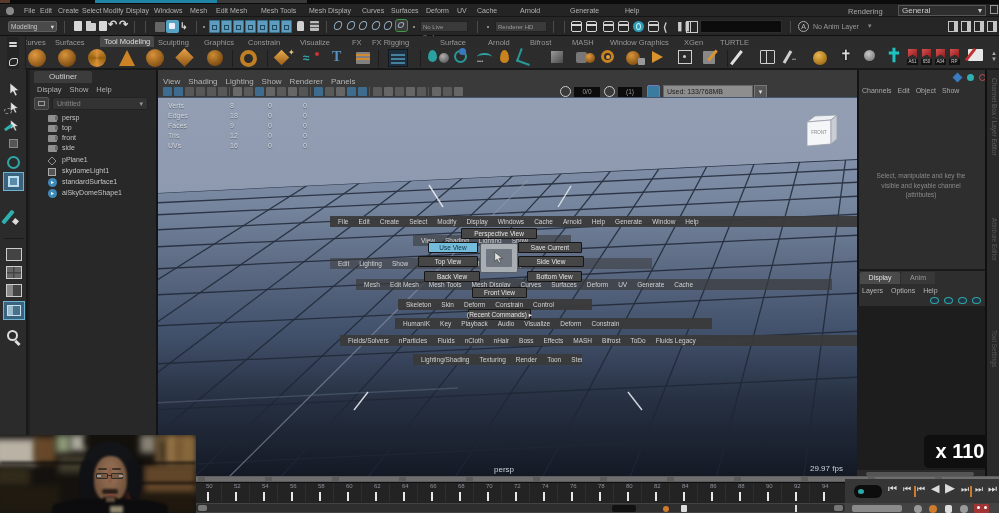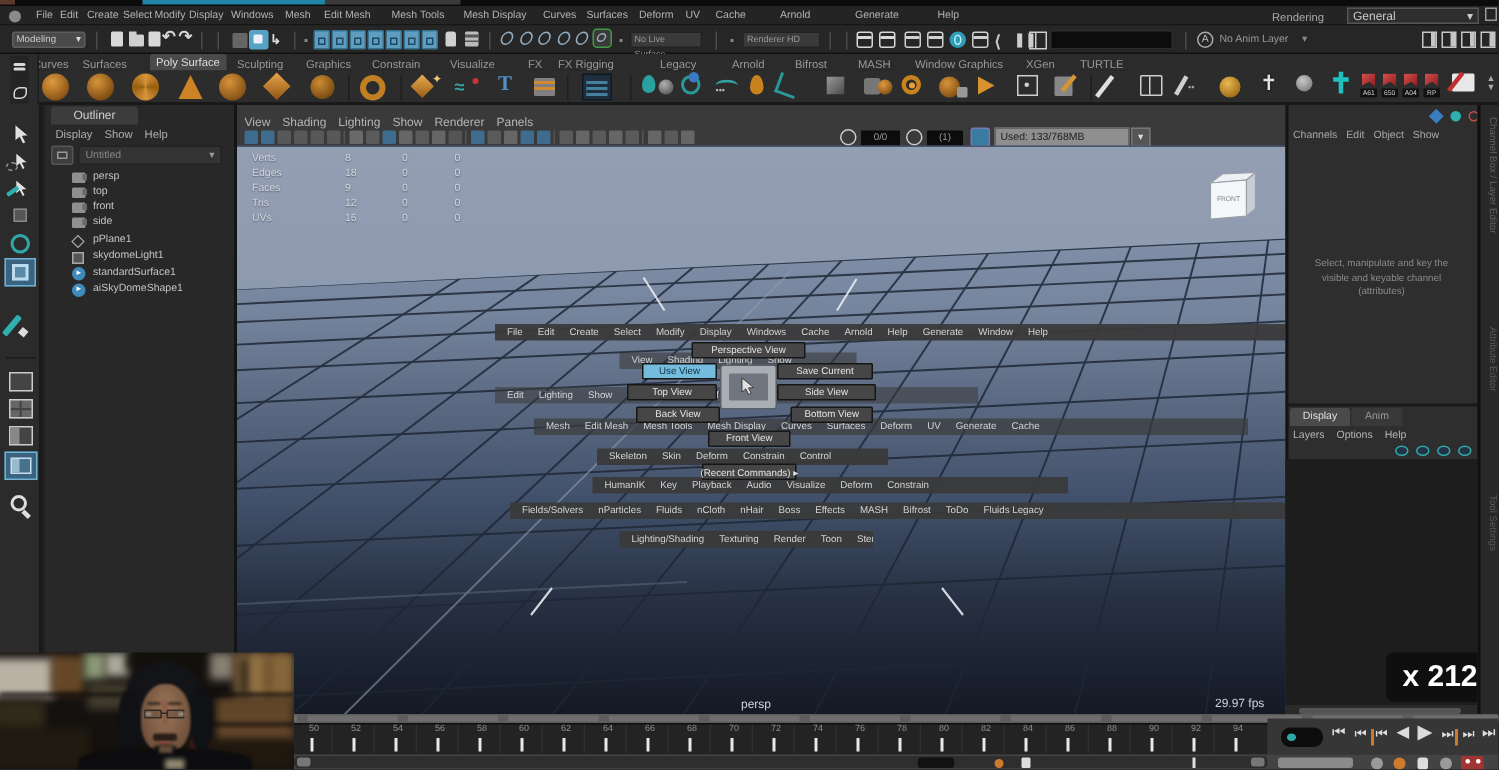--- a/index.html
+++ b/index.html
@@ -145,28 +145,28 @@
   </div>
 <div class="a" style="left:974px;top:21px;width:10px;height:11px;border:1px solid #c5c5c5">
     <div style="width:3px;height:9px;background:#c5c5c5;float:right"></div>
   </div>
 <div class="a" style="left:987px;top:21px;width:10px;height:11px;border:1px solid #c5c5c5">
     <div style="width:3px;height:9px;background:#c5c5c5;float:right"></div>
   </div>
 <div class="a" style="left:0;top:36px;width:999px;height:11px;background:#2b2b2b"></div>
 <div class="a tx" style="left:22px;top:38px;font-size:7.5px;color:#989898">Curves</div>
 <div class="a tx" style="left:55px;top:38px;font-size:7.5px;color:#989898">Surfaces</div>
-<div class="a" style="left:100px;top:36px;height:11px;background:#4a4a4a;color:#dedede;font-size:7.5px;line-height:11px;padding:0 4px;border-radius:2px 2px 0 0">Poly Surface</div>
+<div class="a" style="left:100px;top:36px;height:11px;background:#4a4a4a;color:#dedede;font-size:7.5px;line-height:11px;padding:0 4px;border-radius:2px 2px 0 0">Tool Modeling</div>
 <div class="a tx" style="left:158px;top:38px;font-size:7.5px;color:#989898">Sculpting</div>
 <div class="a tx" style="left:204px;top:38px;font-size:7.5px;color:#989898">Graphics</div>
 <div class="a tx" style="left:248px;top:38px;font-size:7.5px;color:#989898">Constrain</div>
 <div class="a tx" style="left:300px;top:38px;font-size:7.5px;color:#989898">Visualize</div>
 <div class="a tx" style="left:352px;top:38px;font-size:7.5px;color:#989898">FX</div>
 <div class="a tx" style="left:372px;top:38px;font-size:7.5px;color:#989898">FX Rigging</div>
-<div class="a tx" style="left:440px;top:38px;font-size:7.5px;color:#989898">Legacy</div>
+<div class="a tx" style="left:440px;top:38px;font-size:7.5px;color:#989898">Surface</div>
 <div class="a tx" style="left:488px;top:38px;font-size:7.5px;color:#989898">Arnold</div>
 <div class="a tx" style="left:530px;top:38px;font-size:7.5px;color:#989898">Bifrost</div>
 <div class="a tx" style="left:572px;top:38px;font-size:7.5px;color:#989898">MASH</div>
 <div class="a tx" style="left:610px;top:38px;font-size:7.5px;color:#989898">Window Graphics</div>
 <div class="a tx" style="left:684px;top:38px;font-size:7.5px;color:#989898">XGen</div>
 <div class="a tx" style="left:720px;top:38px;font-size:7.5px;color:#989898">TURTLE</div>
 
 <div class="a" style="left:0;top:36px;width:26px;height:34px;background:#2b2b2b;border-right:1px solid #1d1d1d"></div>
 <div class="a" style="left:7px;top:37px;width:12px;height:32px;background:#242424"></div>
 <div class="a" style="left:9px;top:42px;width:8px;height:2px;background:#d8d8d8;border-radius:1px;box-shadow:0 3px 0 #d8d8d8"></div>
@@ -548,21 +548,21 @@
     <span>Help</span>
   </div>
 <div class="a" style="left:857px;top:306px;width:128px;height:164px;background:#1d1d1d"></div>
 <div class="a" style="left:857px;top:470px;width:128px;height:8px;background:#2a2a2a"></div>
 <div class="a" style="left:866px;top:472px;width:108px;height:4px;background:#555;border-radius:2px"></div>
 
 <div class="a" style="left:930px;top:297px;width:9px;height:7px;border-radius:50%;border:1.5px solid #2fa8a8;background:#234"></div>
 <div class="a" style="left:944px;top:297px;width:9px;height:7px;border-radius:50%;border:1.5px solid #2fa8a8;background:#234"></div>
 <div class="a" style="left:958px;top:297px;width:9px;height:7px;border-radius:50%;border:1.5px solid #2fa8a8;background:#234"></div>
 <div class="a" style="left:972px;top:297px;width:9px;height:7px;border-radius:50%;border:1.5px solid #2fa8a8;background:#234"></div>
-<div class="a" style="left:924px;top:435px;width:72px;height:33px;background:rgba(12,12,12,.82);border-radius:5px;color:#fff;font-size:20px;font-weight:bold;display:flex;align-items:center;justify-content:center">x 212</div>
+<div class="a" style="left:924px;top:435px;width:72px;height:33px;background:rgba(12,12,12,.82);border-radius:5px;color:#fff;font-size:20px;font-weight:bold;display:flex;align-items:center;justify-content:center">x 110</div>
 
 <div class="a" style="left:985px;top:70px;width:14px;height:408px;background:#292929;border-left:2px solid #101010"></div>
 <div class="a" style="left:987px;top:78px;width:11px;color:#606060;font-size:6.5px;writing-mode:vertical-rl;height:130px;overflow:hidden">Channel Box / Layer Editor</div>
 <div class="a" style="left:987px;top:218px;width:11px;color:#5a5a5a;font-size:6.5px;writing-mode:vertical-rl;height:100px;overflow:hidden">Attribute Editor</div>
 <div class="a" style="left:987px;top:330px;width:11px;color:#5a5a5a;font-size:6.5px;writing-mode:vertical-rl;height:90px;overflow:hidden">Tool Settings</div>
 
 <div class="a" style="left:0;top:478px;width:999px;height:35px;background:#333"></div>
 <div class="a" style="left:0;top:476px;width:999px;height:6px;background:#5d5d5d"></div>
 <div class="a" style="left:4px;top:477px;width:60px;height:4px;background:#6e6e6e"></div>
 <div class="a" style="left:71px;top:477px;width:60px;height:4px;background:#6e6e6e"></div>

